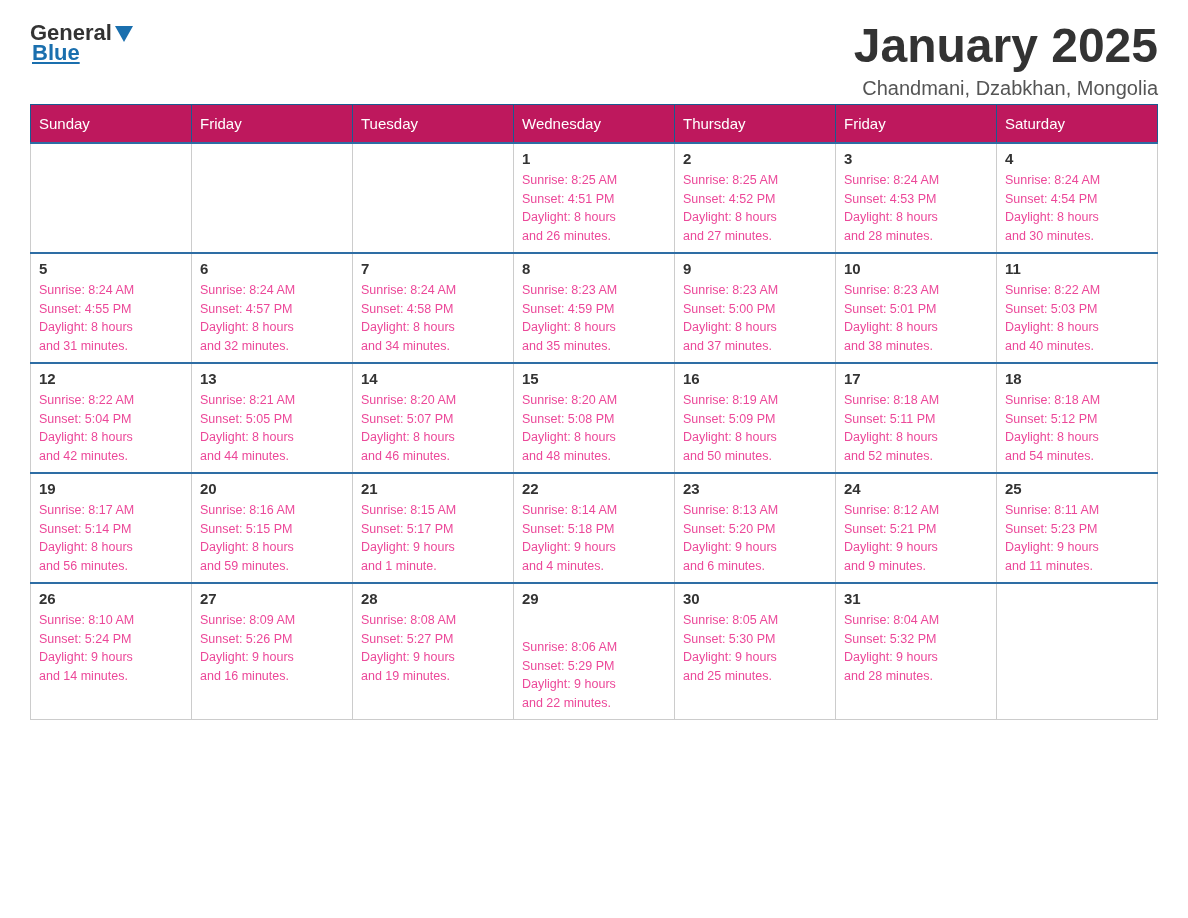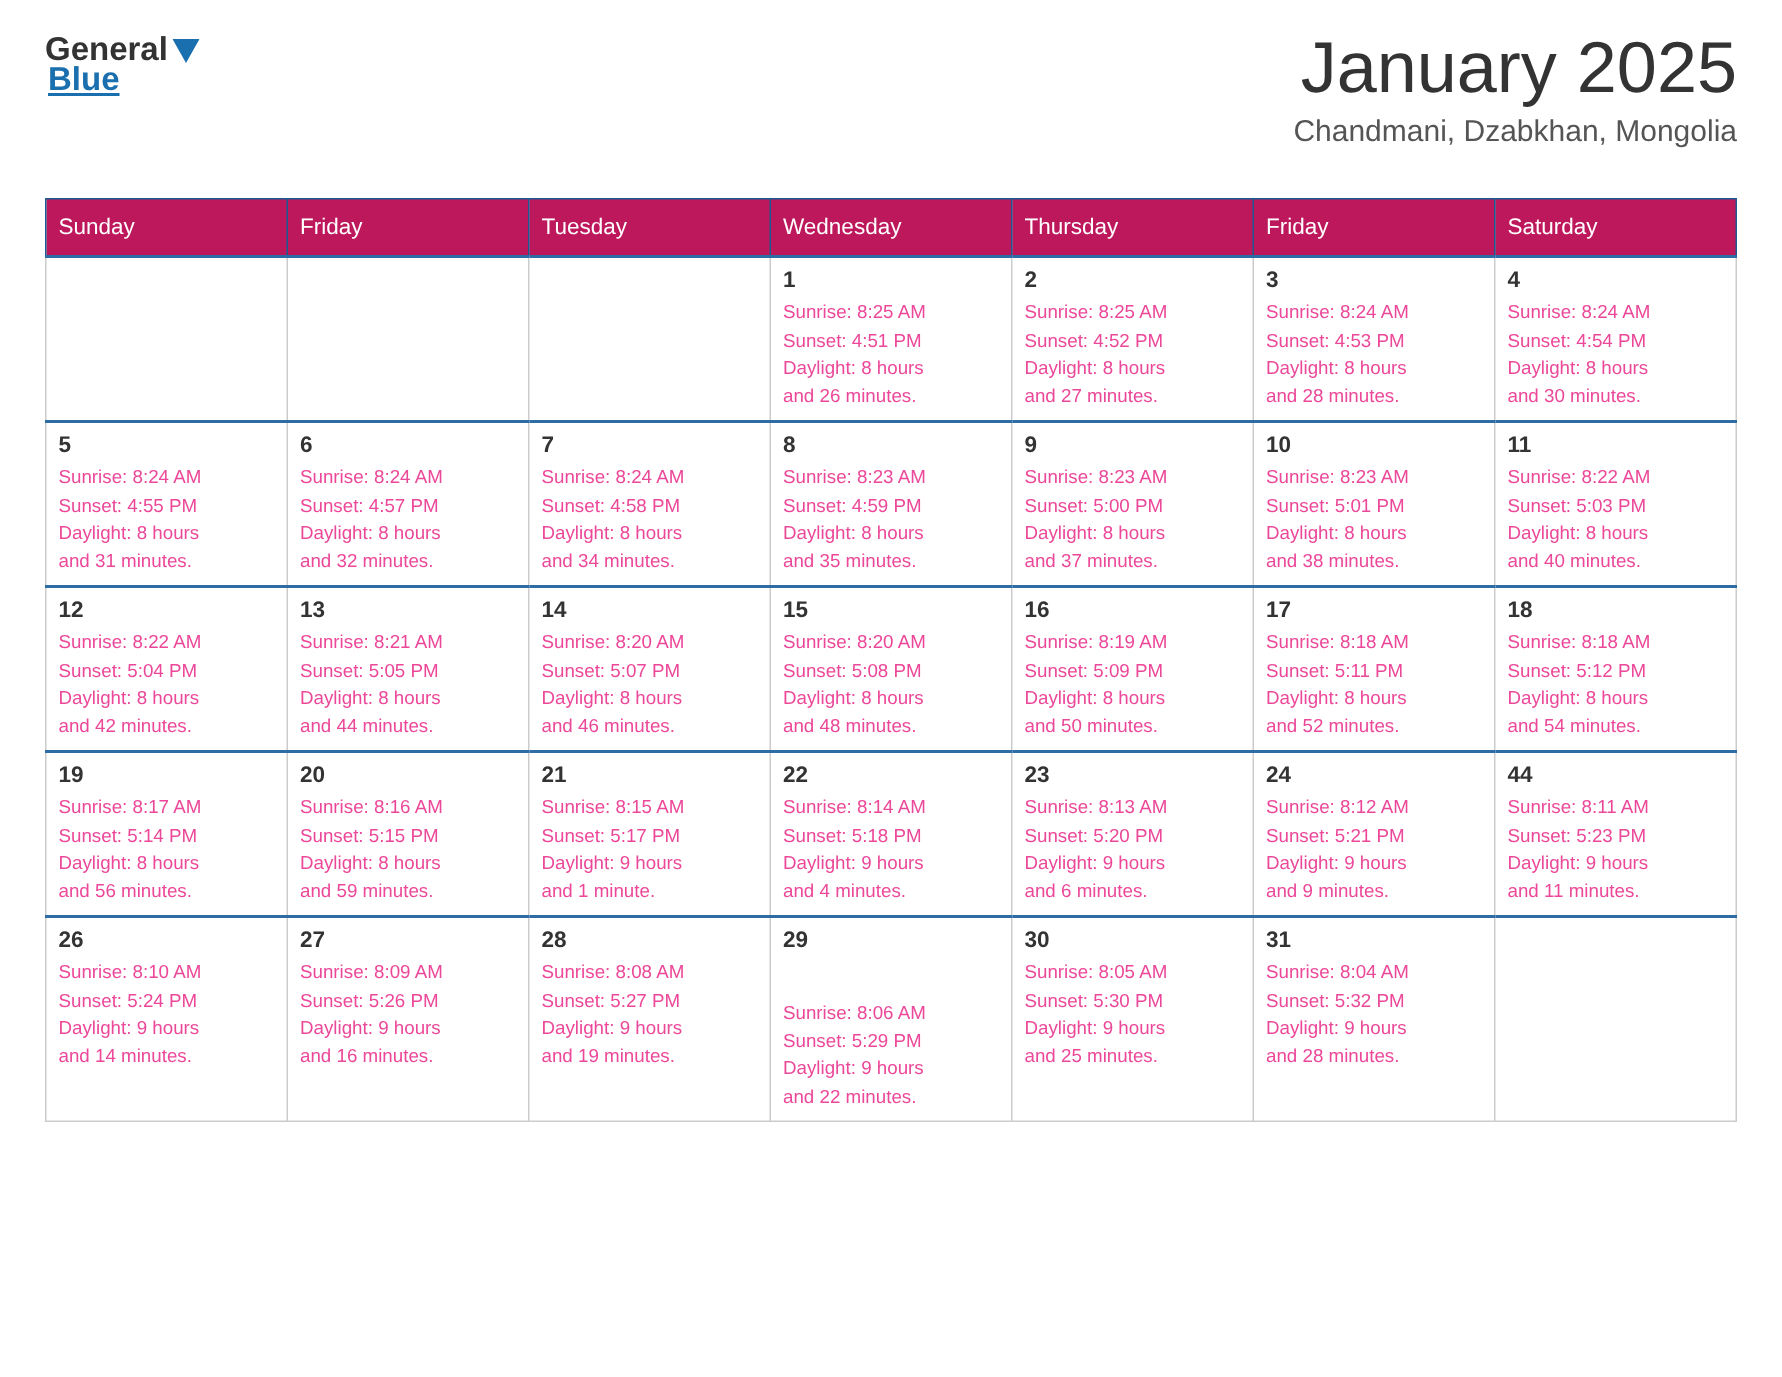--- a/index.html
+++ b/index.html
@@ -7,39 +7,39 @@
       font-family: Arial, sans-serif;
       background: #fff;
       padding: 20px 30px;
       width: 1188px;
       min-height: 918px;
     }
     .header {
       display: flex;
       justify-content: space-between;
       align-items: flex-start;
-      margin-bottom: 32px;
+      margin-bottom: 4px;
       gap: 32px;
     }
     .logo-text-general {
       font-size: 22px;
       font-weight: bold;
       color: #333;
     }
     .logo-text-blue {
       font-size: 22px;
       font-weight: bold;
       color: #1a6fae;
     }
     .title-block {
       text-align: right;
     }
     .month-title {
       font-size: 48px;
-      font-weight: normal;
+      font-weight: bold;
       color: #333;
       line-height: 1.1;
     }
     .location-title {
       font-size: 20px;
       color: #555;
       margin-top: 4px;
     }
     .calendar {
       width: 100%;
@@ -296,21 +296,21 @@
 and 6 minutes.</div>
         </td>
         <td>
           <span class="day-num">24</span>
           <div class="day-info" style="white-space: pre-line;">Sunrise: 8:12 AM
 Sunset: 5:21 PM
 Daylight: 9 hours
 and 9 minutes.</div>
         </td>
         <td>
-          <span class="day-num">44</span>
+          <span class="day-num">25</span>
           <div class="day-info" style="white-space: pre-line;">Sunrise: 8:11 AM
 Sunset: 5:23 PM
 Daylight: 9 hours
 and 11 minutes.</div>
         </td>
       </tr>
       <tr>
         <td>
           <span class="day-num">26</span>
           <div class="day-info" style="white-space: pre-line;">Sunrise: 8:10 AM

